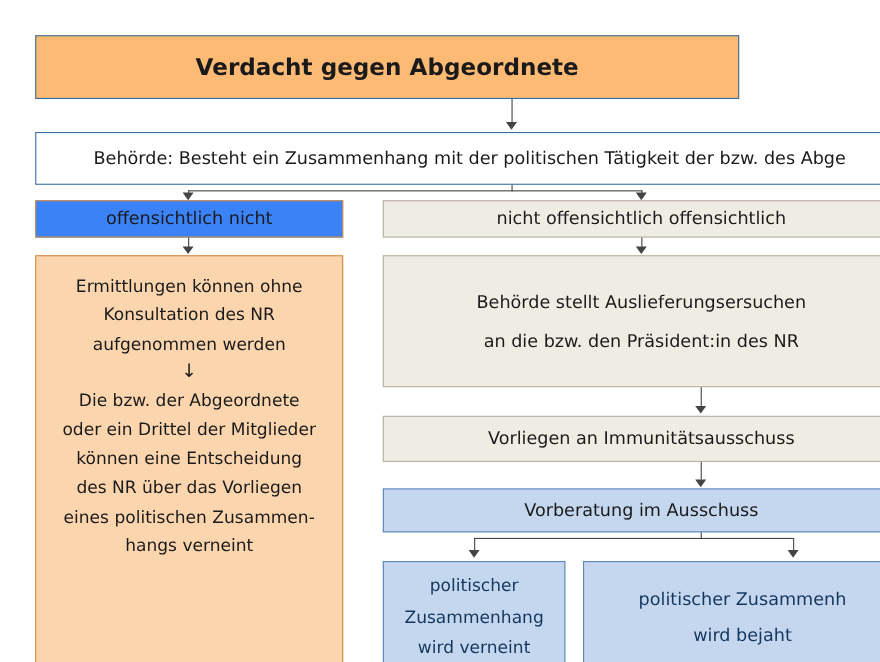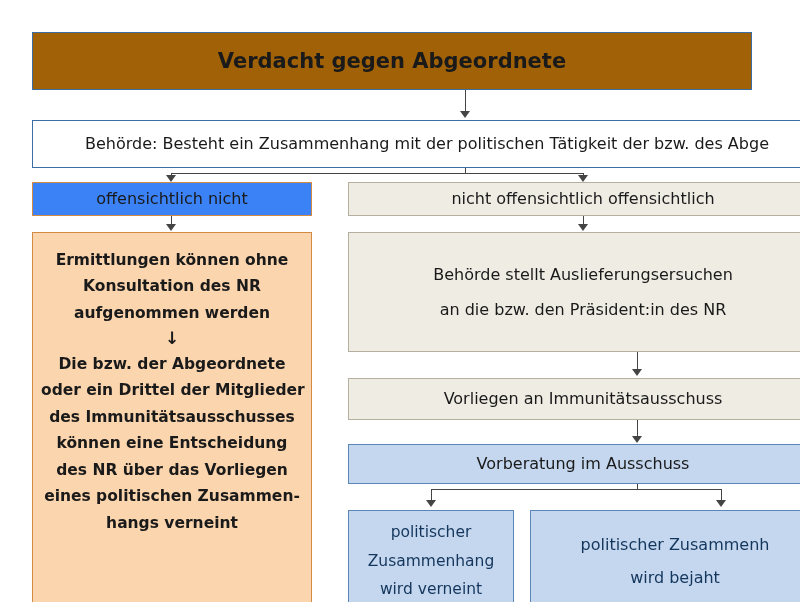--- a/index.html
+++ b/index.html
@@ -34,24 +34,24 @@
     width: 100%;
   }
   .node .lines div {
     white-space: nowrap;
   }
 
   
   #title-box {
     left: 32px;
     top: 32px;
-    width: 720px;
+    width: 640px;
     height: 58px;
     border: 1px solid #3a6ea5;
-    background: #a16207;
+    background: #fdba74;
     font-size: 21px;
     font-weight: bold;
     color: #1a1a1a;
   }
 
   
   #question-box {
     left: 32px;
     top: 120px;
     width: 790px;
@@ -88,21 +88,20 @@
     width: 280px;
     height: 380px;
     background: #fbd5ae;
     border: 1px solid #d38a43;
     font-size: 15.5px;
     align-items: flex-start;
     padding-top: 14px;
   }
   #left-detail .lines div {
     padding: 2px 0;
-    font-weight: bold;
   }
 
   
   #req-box {
     left: 348px;
     top: 232px;
     width: 470px;
     height: 120px;
     background: #efece3;
     border: 1px solid #b7b0a0;
@@ -214,21 +213,20 @@
   <div class="arrowhead" style="left:578px; top:224px;"></div>
 
   <div class="node" id="left-detail">
     <div class="lines">
       <div>Ermittlungen können ohne</div>
       <div>Konsultation des NR</div>
       <div>aufgenommen werden</div>
       <div class="inline-arrow">↓</div>
       <div>Die bzw. der Abgeordnete</div>
       <div>oder ein Drittel der Mitglieder</div>
-      <div>des Immunitätsausschusses</div>
       <div>können eine Entscheidung</div>
       <div>des NR über das Vorliegen</div>
       <div>eines politischen Zusammen-</div>
       <div>hangs verneint</div>
     </div>
   </div>
 
   <div class="node" id="req-box">
     <div class="lines">
       <div>Behörde stellt Auslieferungsersuchen</div>

